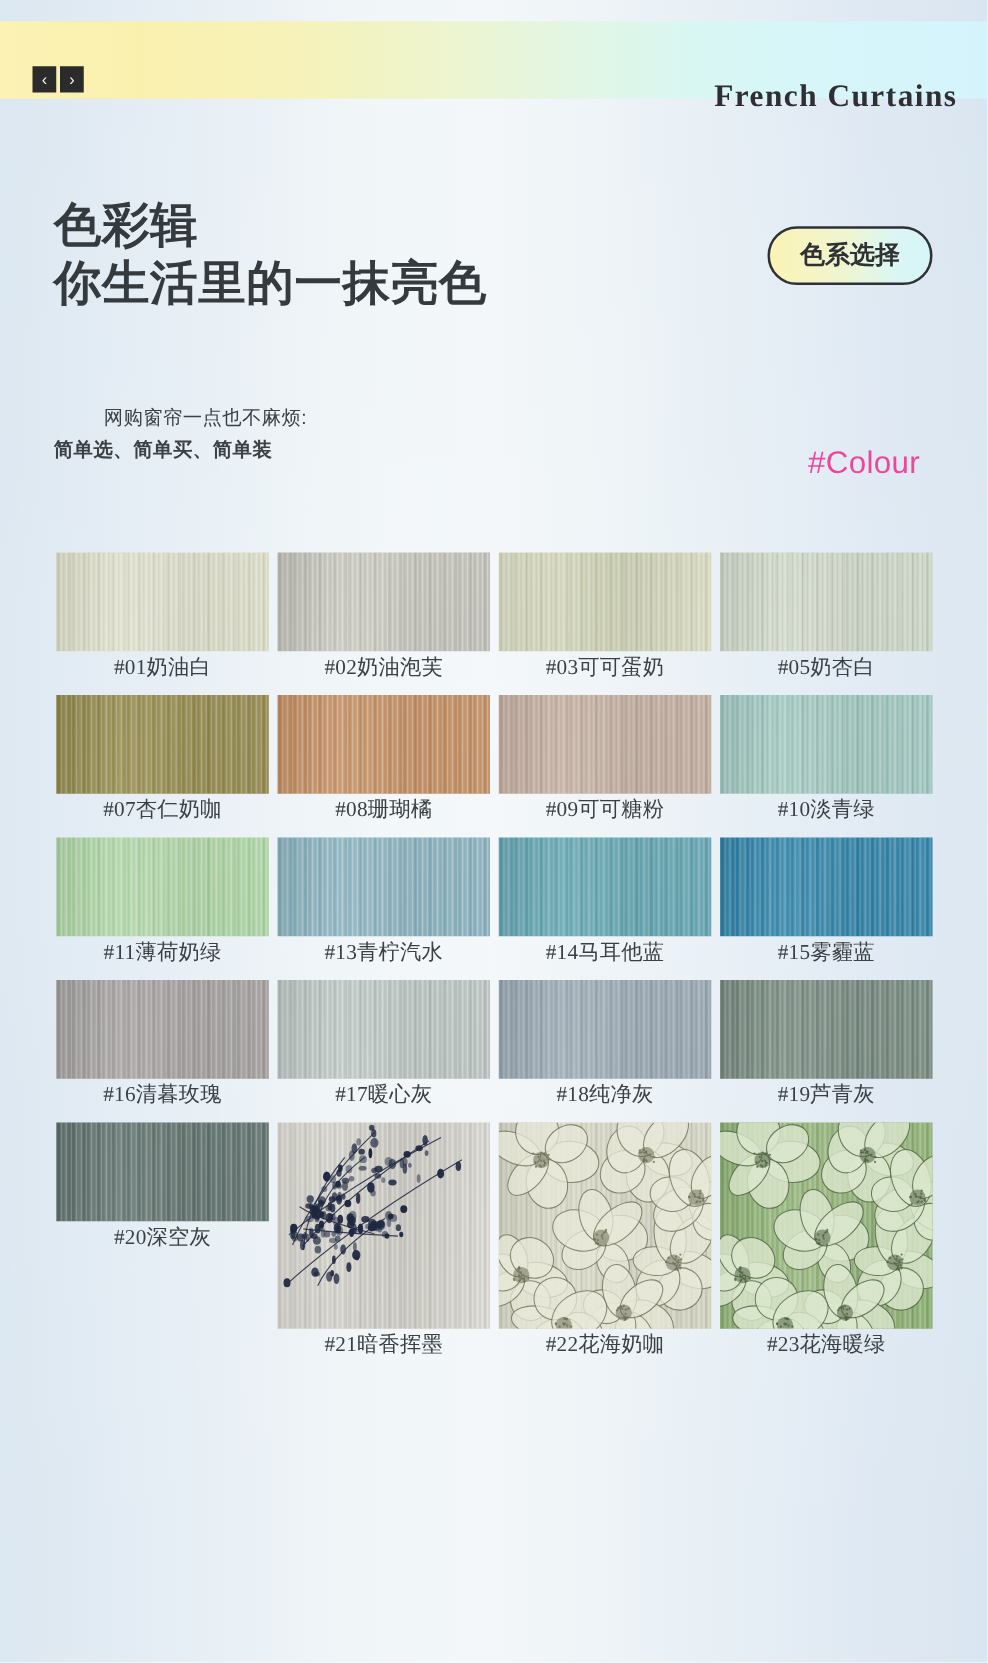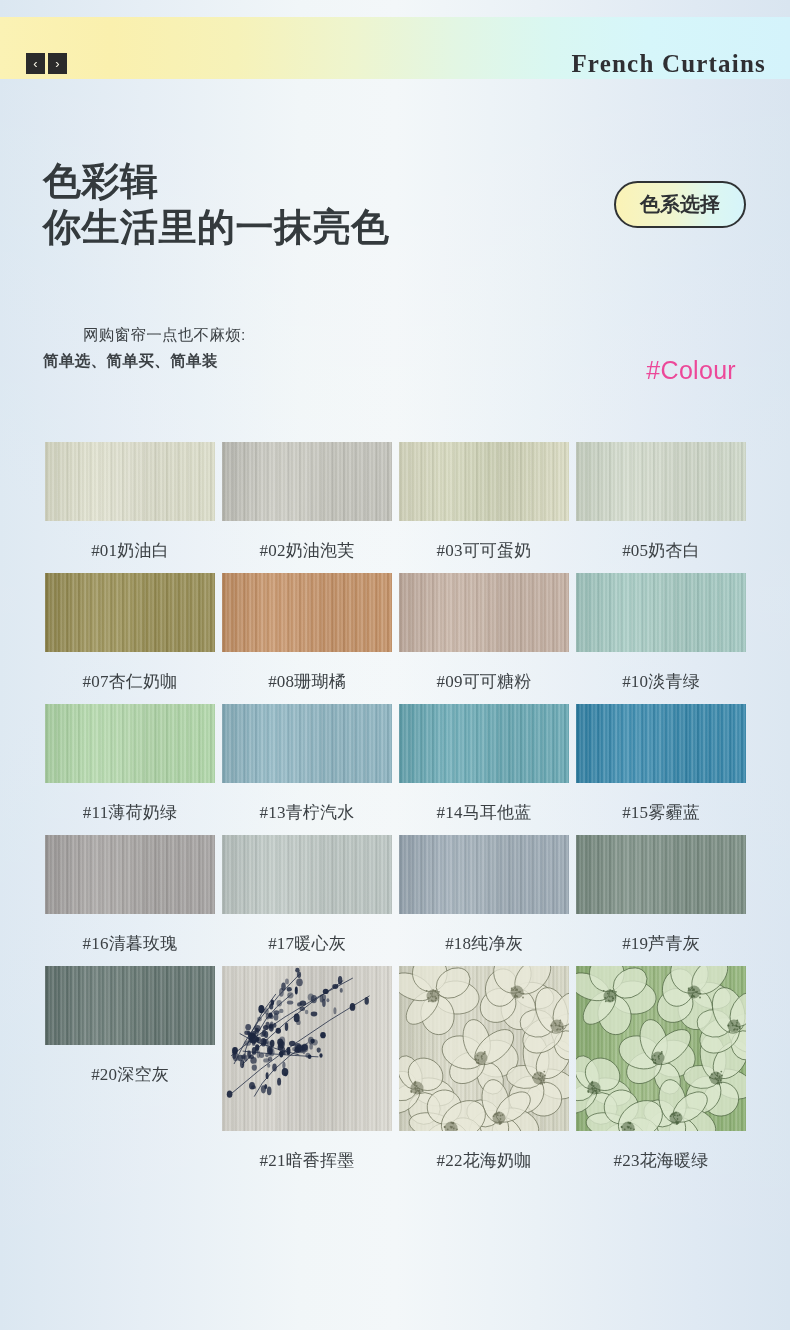--- a/index.html
+++ b/index.html
@@ -57,21 +57,21 @@
     align-items: center;
     justify-content: center;
     color: #f6f4e6;
     font-size: 13px;
     line-height: 1;
     font-family: "Liberation Sans", sans-serif;
     cursor: pointer;
   }
   .brand-title {
     position: absolute;
-    right: 24px; top: 33px;
+    right: 24px; top: 47px;
     font-family: "Liberation Serif", "DejaVu Serif", serif;
     font-size: 25px;
     font-weight: 700;
     letter-spacing: 1.2px;
     color: #2f2f33;
     white-space: nowrap;
   }
 
   
   .hero {
@@ -183,21 +183,21 @@
 
   .swatch-pattern {
     position: absolute;
     inset: 0;
     width: 100%;
     height: 100%;
     z-index: 2;
   }
 
   .caption {
-    margin-top: 18px;
+    margin-top: 1px;
     text-align: center;
     font-family: "Liberation Serif", "DejaVu Serif", serif;
     font-size: 17px;
     color: #3b4044;
     letter-spacing: 0.2px;
     white-space: nowrap;
   }
 </style>
 </head>
 <body>

